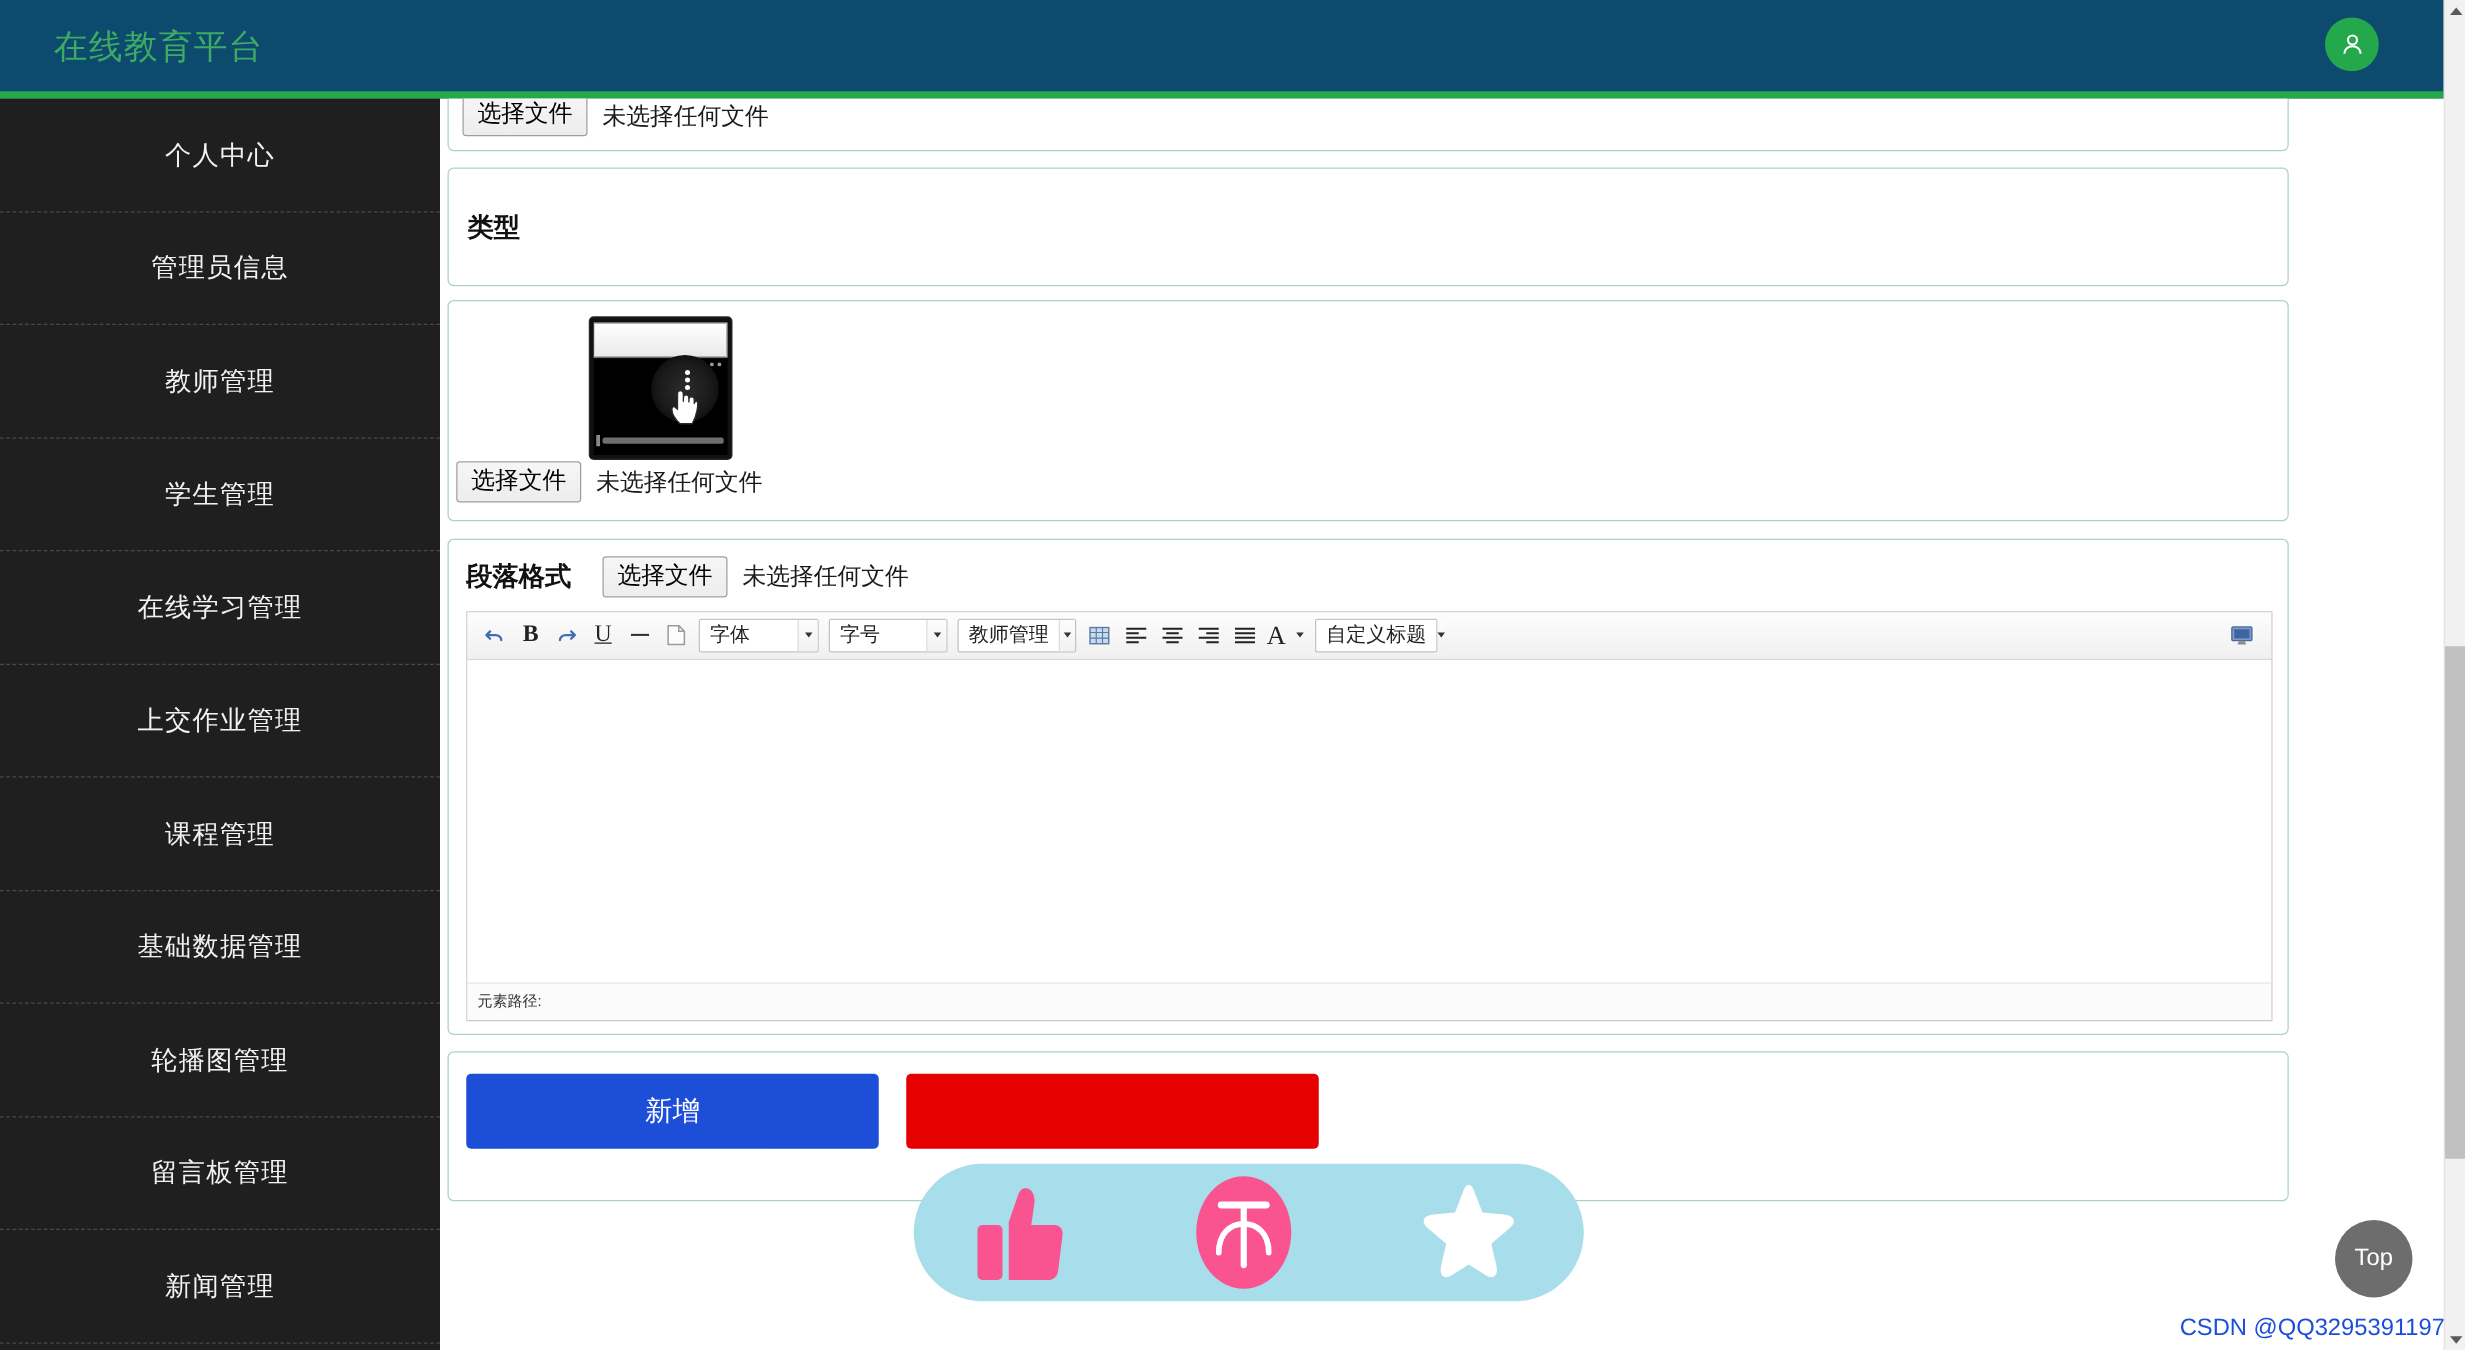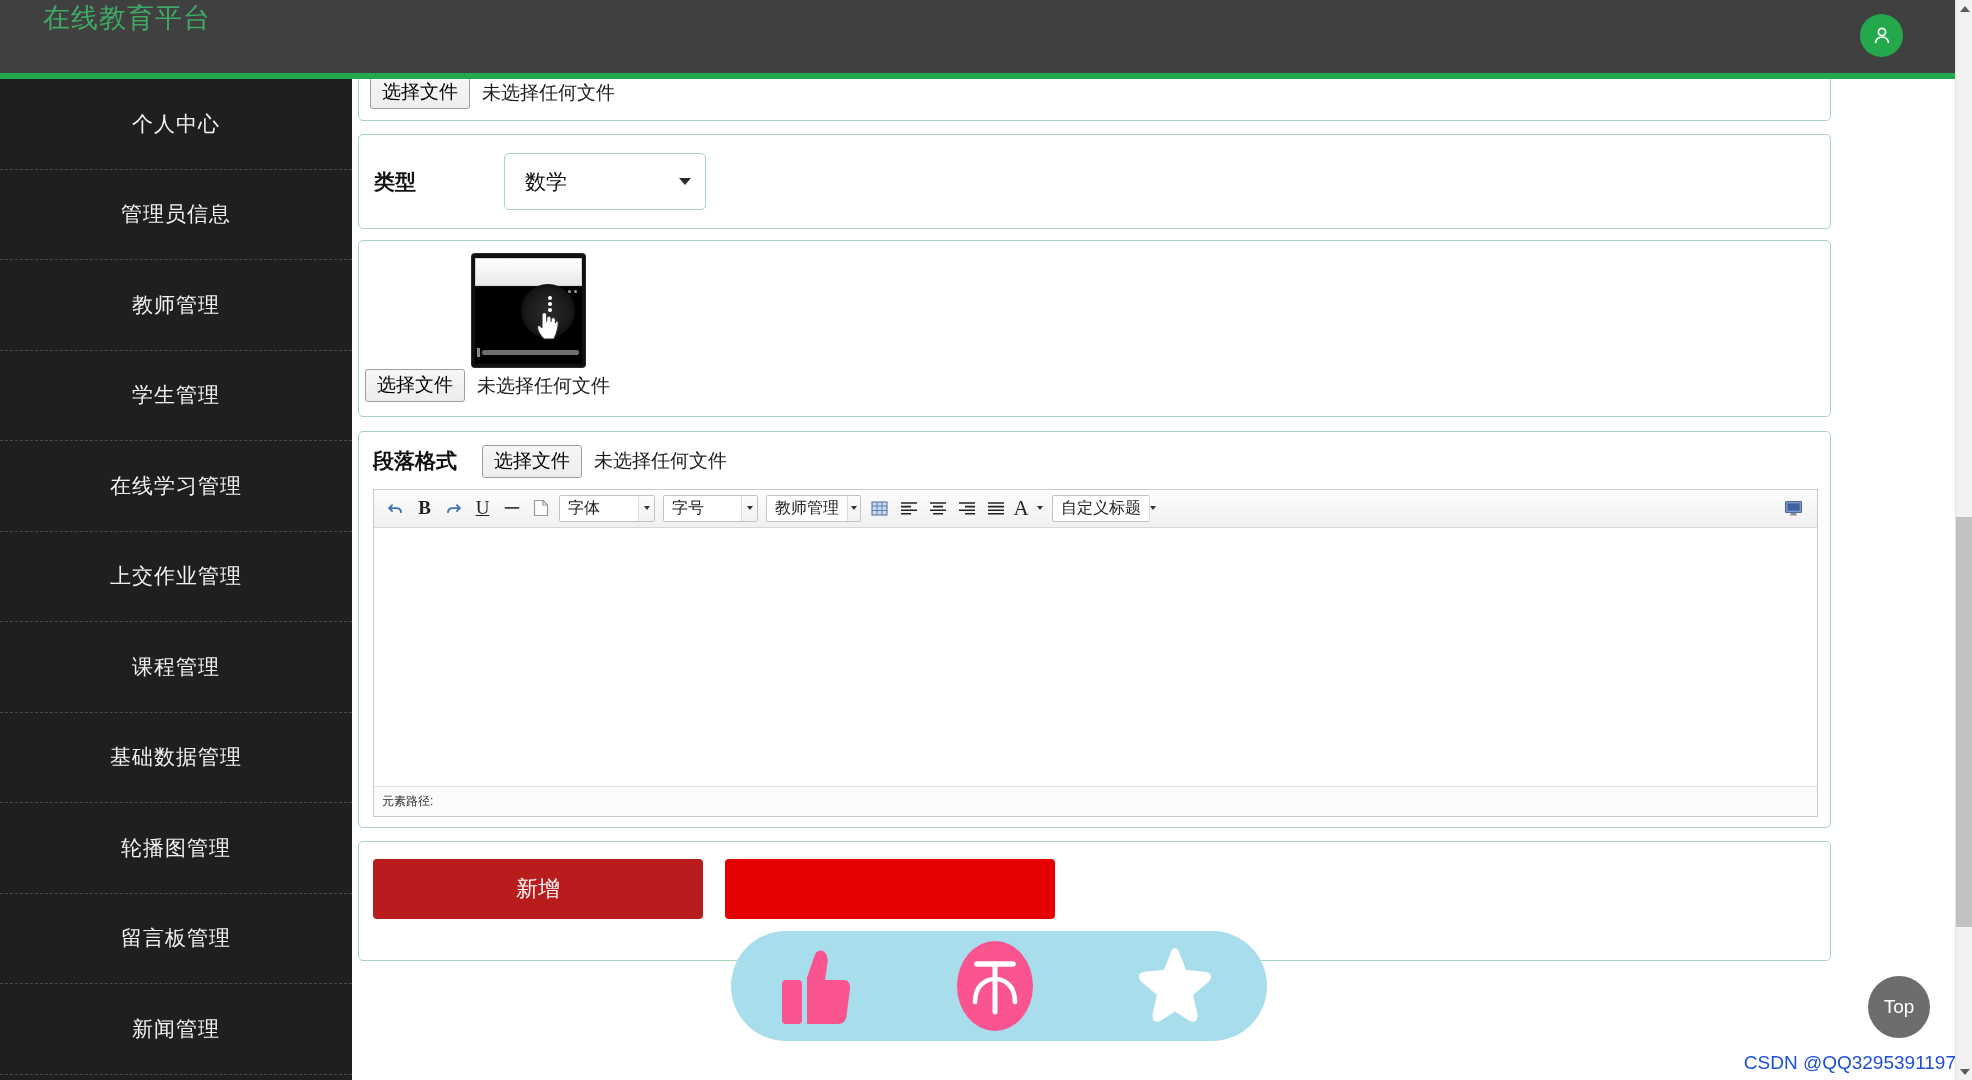--- a/index.html
+++ b/index.html
@@ -8,23 +8,23 @@
     overflow: hidden;
     font-family: "Liberation Sans", "DejaVu Sans", sans-serif;
     background: #ffffff;
   }
   #app { position: relative; width: 1972px; height: 1080px; }
 
   
   .header {
     position: absolute; top: 0; left: 0;
     width: 1955px; height: 79px;
-    background: #404040;
+    background: #0c4a6e;
     border-bottom: 6px solid #24a84c;
-    display: flex; 
+    display: flex; align-items: center;
   }
   .brand {
     margin-left: 43px;
     color: #3eaa63;
     font-size: 27px;
     letter-spacing: 1px;
     white-space: nowrap;
   }
   .avatar-wrap { position: absolute; right: 52px; top: 14px; }
   .avatar {
@@ -212,21 +212,21 @@
     background: #fbfbfb;
     display: flex; align-items: center;
     padding-left: 8px;
     font-size: 12px;
     color: #333;
   }
 
   
   .btn-green {
     width: 330px; height: 60px;
-    background: #b91c1c;
+    background: #1d4ed8;
     color: #fff;
     border: none; border-radius: 4px;
     font-size: 22px;
     font-family: "Liberation Sans", "DejaVu Sans", sans-serif;
   }
   .btn-red {
     width: 330px; height: 60px;
     background: #e60000;
     color: #fff;
     border: none; border-radius: 4px;
@@ -357,24 +357,20 @@
         <span class="fileinput">
           <span class="file-btn">选择文件</span>
           <span class="file-name">未选择任何文件</span>
         </span>
       </div>
     </div>
 
     <div class="panel" style="position:absolute; left:6px; top:55px; width:1473px; height:95px;">
       <div class="row-inner" style="height:100%; padding-left:15px;">
         <span class="flabel">类型</span>
-        <div class="sel-box">
-          <span class="sel-val">数学</span>
-          <span class="sel-caret"></span>
-        </div>
       </div>
     </div>
 
     <div class="panel" style="position:absolute; left:6px; top:161px; width:1473px; height:177px;">
 
       <div class="thumb" style="position:absolute; left:113px; top:13px;">
         <div class="titlebar"></div>
         <div class="screen"></div>
         <div class="ctrl-dots">
             <i></i>

